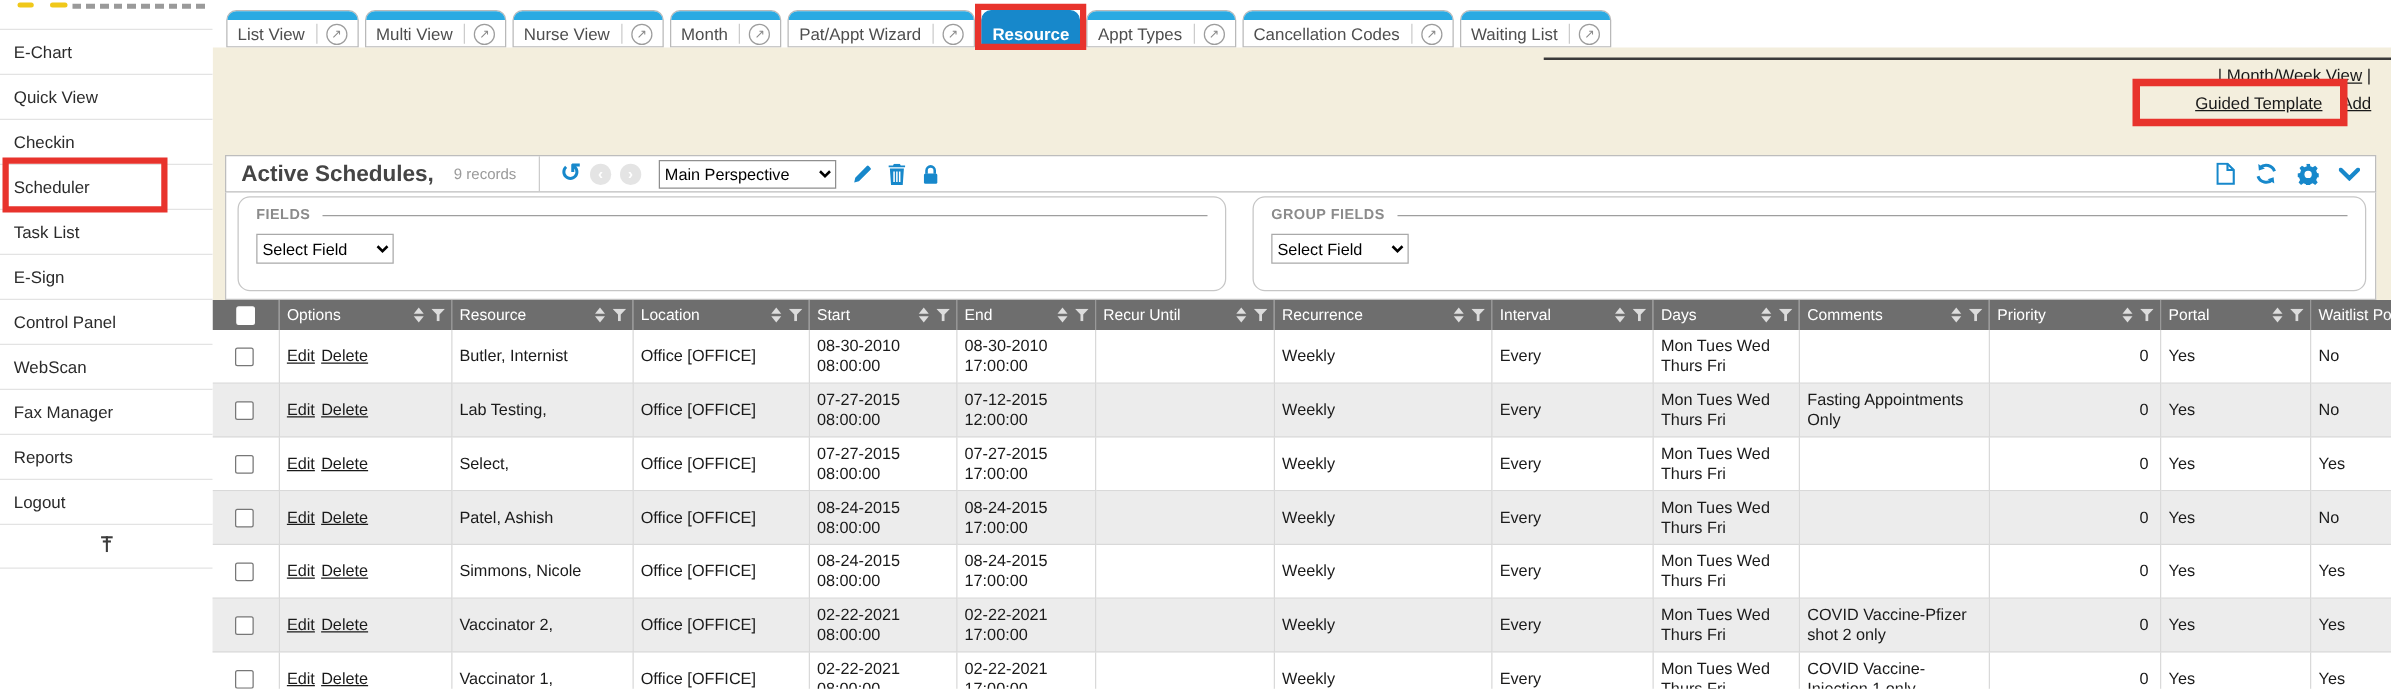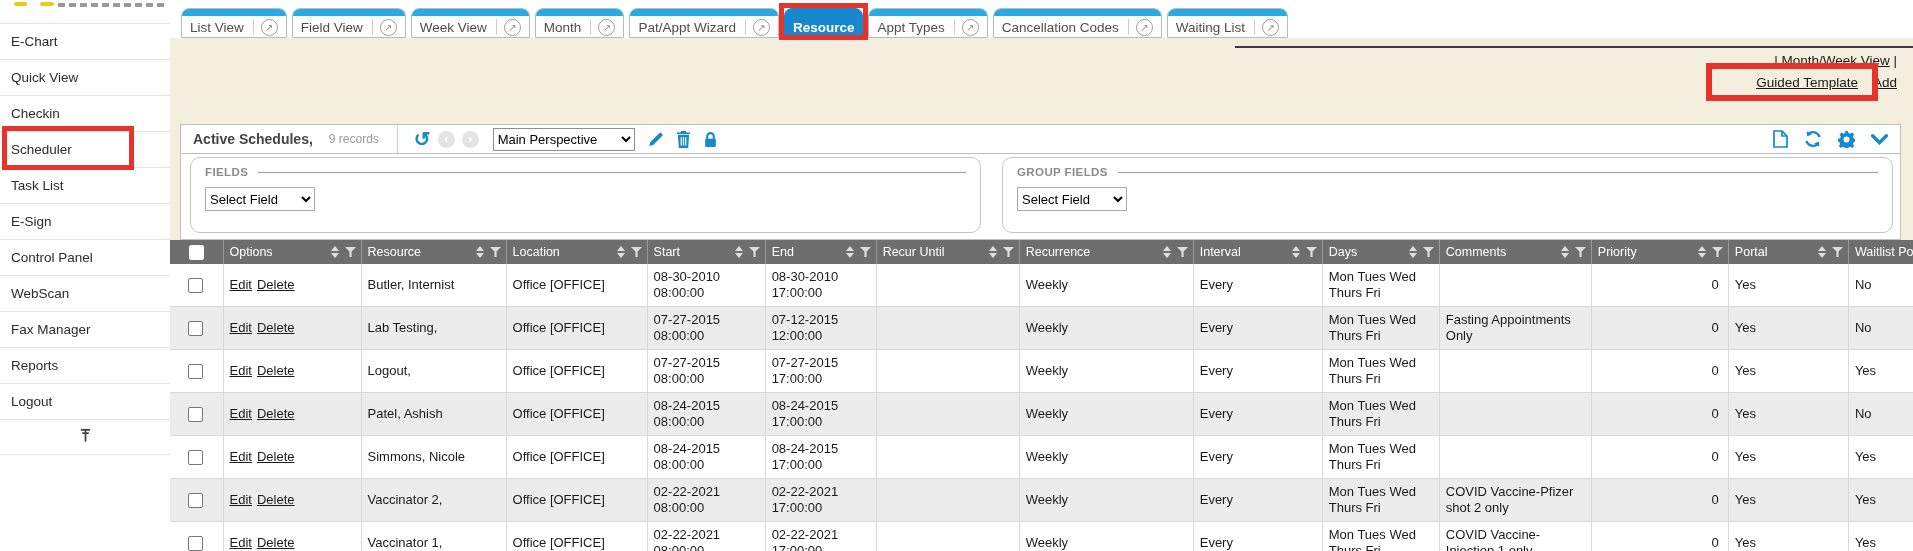--- a/index.html
+++ b/index.html
@@ -47,21 +47,21 @@
   .header-links a{color:#1a1a1a;text-decoration:underline;cursor:pointer;}
   .gt-wrap{position:relative;display:inline-block;margin-right:12px;}
   .hl-box-gt{position:absolute;left:-50px;right:-20px;top:-9px;bottom:-7px;border:6px solid #e8332c;
      pointer-events:none;}
 
   
   .filters-bg{position:absolute;top:115px;left:10px;width:1721px;height:87px;background:#fff;
      border:1px solid #c2c2c2;border-top:none;box-sizing:border-box;}
   .toolbar{position:absolute;top:86px;left:10px;width:1721px;height:30px;background:#fff;
      border:1px solid #bdbdbd;box-sizing:border-box;display:flex;align-items:center;padding:0 12px;}
-  .tb-title{font-weight:bold;font-size:14px;color:#454545;}
+  .tb-title{font-weight:bold;font-size:18px;color:#454545;}
   .tb-records{font-size:12px;color:#9a9a9a;margin-left:16px;}
   .tb-sep{width:1px;height:28px;background:#ccc;margin:0 16px 0 18px;}
   .undo-icon{color:#1788cb;font-size:20px;font-weight:bold;cursor:pointer;line-height:20px;}
   .nav-circle{width:17px;height:17px;border-radius:50%;background:#e4e4e4;color:#fff;font-size:12px;
      font-weight:bold;text-align:center;line-height:16px;margin-left:7px;cursor:default;}
   .perspective{margin-left:14px;height:23px;width:142px;font-size:13px;border:1px solid #8f8f8f;
      background:#fff;font-family:"Liberation Sans",sans-serif;}
   .tb-icon{margin-left:12px;cursor:pointer;display:flex;align-items:center;}
   .tb-right{margin-left:auto;display:flex;align-items:center;gap:16px;}
   .tb-right .tb-icon{margin-left:0;}
@@ -163,28 +163,28 @@
     <div class="tabs">
         <div class="tab">
           <span class="tab-inner">
             <span class="tab-label">List View</span>
             <span class="tab-divider"></span>
             <span class="ext-icon">↗</span>
           </span>
         </div>
         <div class="tab">
           <span class="tab-inner">
-            <span class="tab-label">Field View</span>
-            <span class="tab-divider"></span>
-            <span class="ext-icon">↗</span>
-          </span>
-        </div>
-        <div class="tab">
-          <span class="tab-inner">
-            <span class="tab-label">Week View</span>
+            <span class="tab-label">Multi View</span>
+            <span class="tab-divider"></span>
+            <span class="ext-icon">↗</span>
+          </span>
+        </div>
+        <div class="tab">
+          <span class="tab-inner">
+            <span class="tab-label">Nurse View</span>
             <span class="tab-divider"></span>
             <span class="ext-icon">↗</span>
           </span>
         </div>
         <div class="tab">
           <span class="tab-inner">
             <span class="tab-label">Month</span>
             <span class="tab-divider"></span>
             <span class="ext-icon">↗</span>
           </span>
@@ -547,21 +547,21 @@
               <td class="c-interval">Every</td>
               <td class="c-days">Mon Tues Wed Thurs Fri</td>
               <td class="c-comments">Fasting Appointments Only</td>
               <td class="c-priority">0</td>
               <td class="c-portal">Yes</td>
               <td class="c-waitlist">No</td>
             </tr>
             <tr class="">
               <td class="c-select"><span class="cb"></span></td>
               <td class="c-options"><a class="cell-link">Edit</a><a class="cell-link">Delete</a></td>
-              <td class="c-resource">Logout,</td>
+              <td class="c-resource">Select,</td>
               <td class="c-location">Office [OFFICE]</td>
               <td class="c-start">07-27-2015 08:00:00</td>
               <td class="c-end">07-27-2015 17:00:00</td>
               <td class="c-recur_until"></td>
               <td class="c-recurrence">Weekly</td>
               <td class="c-interval">Every</td>
               <td class="c-days">Mon Tues Wed Thurs Fri</td>
               <td class="c-comments"></td>
               <td class="c-priority">0</td>
               <td class="c-portal">Yes</td>

